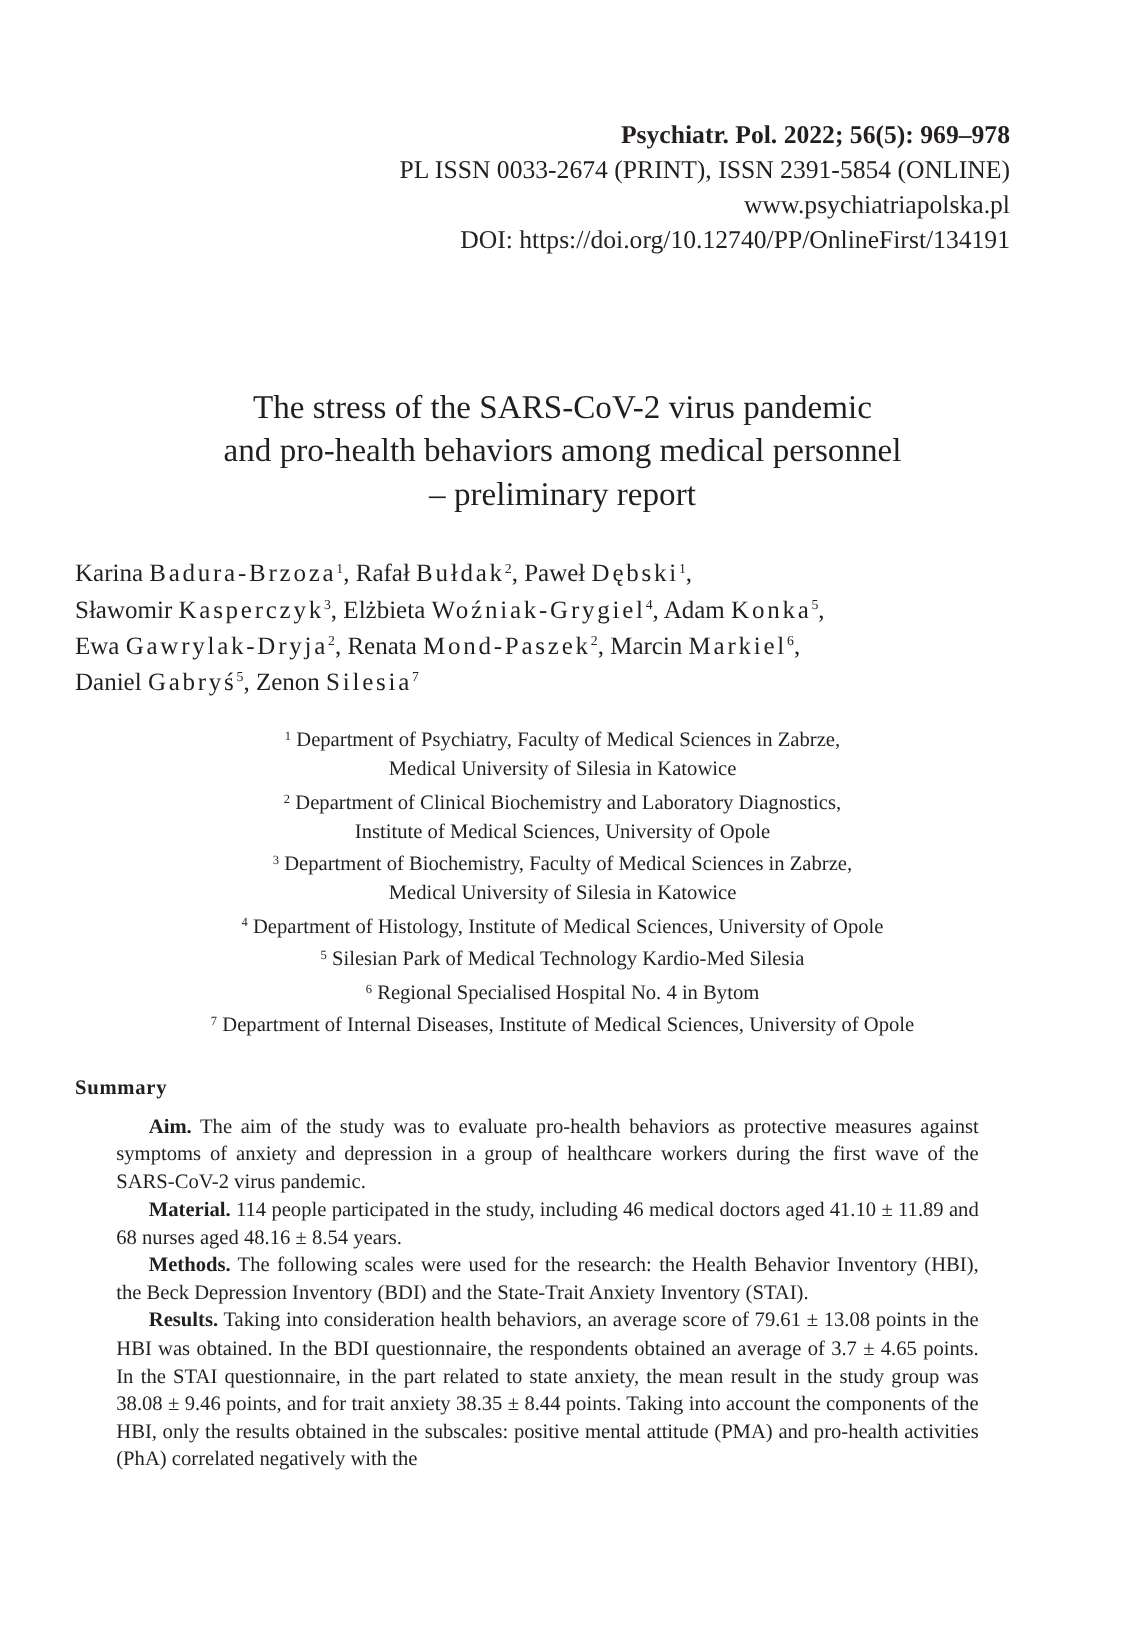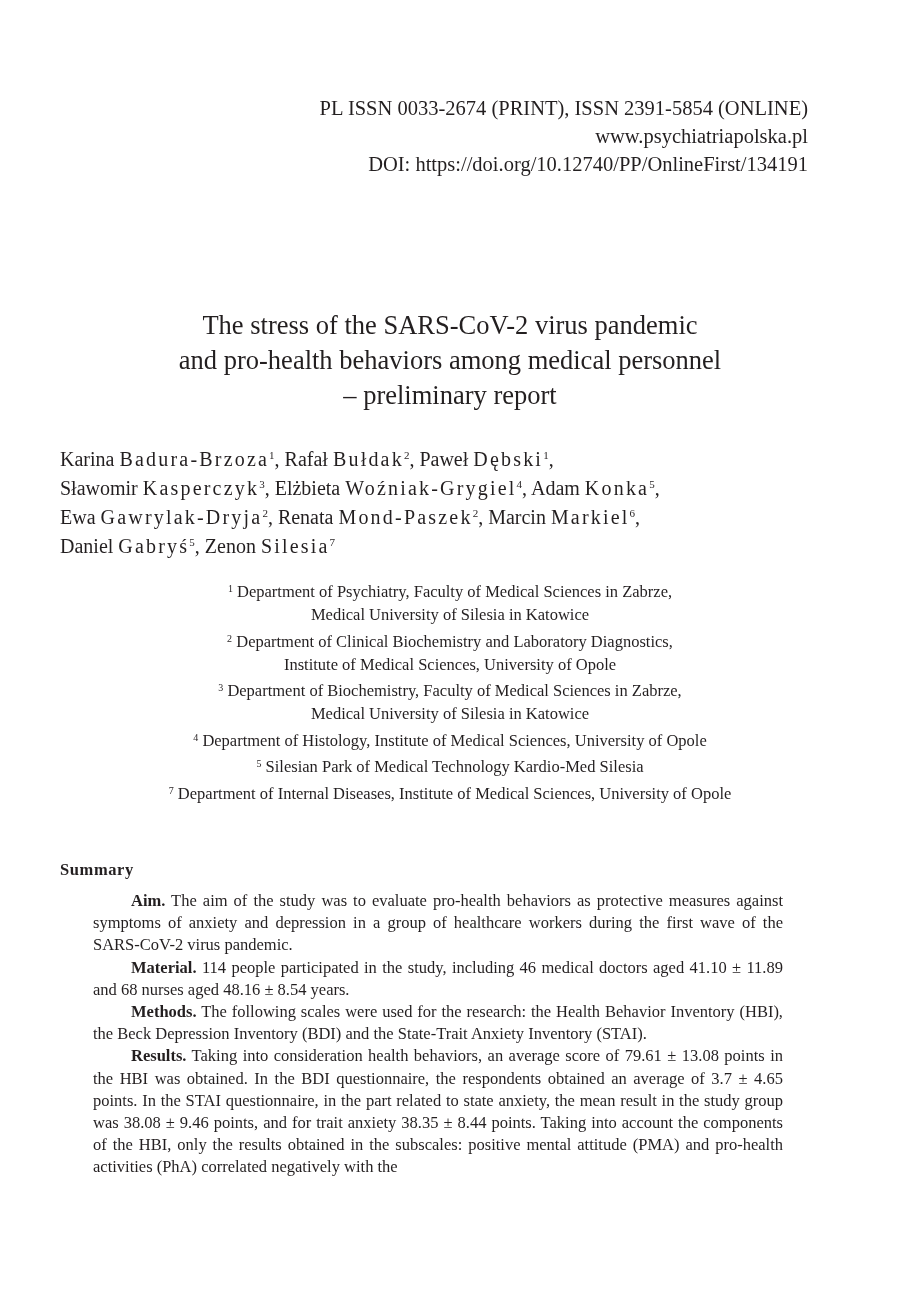--- a/index.html
+++ b/index.html
@@ -31,26 +31,27 @@
   .affils sup { font-size: 10px; vertical-align: 5px; line-height: 0; }
   .summary-heading {
     position: absolute; left: 60px; width: 780px; top: 860px;
     text-align: left; font-weight: bold; font-size: 16.5px; letter-spacing: 0.6px;
   }
   .summary {
     position: absolute; left: 93px; width: 690px; top: 890px;
     font-size: 16.5px; line-height: 22.2px; text-align: justify;
   }
   .summary p { margin: 0; text-indent: 26px; }
-  .summary b { font-weight: bold; margin-left: 12px; }
+  .summary b { font-weight: bold; }
 </style>
 </head>
 <body>
 
 <div class="header">
+  <div class="journal">Psychiatr. Pol. 2022; 56(5): 969–978</div>
   <div>PL ISSN 0033-2674 (PRINT), ISSN 2391-5854 (ONLINE)</div>
   <div>www.psychiatriapolska.pl</div>
   <div>DOI: https://doi.org/10.12740/PP/OnlineFirst/134191</div>
 </div>
 
 <div class="title">
   <div>The stress of the SARS-CoV-2 virus pandemic</div>
   <div>and pro-health behaviors among medical personnel</div>
   <div>– preliminary report</div>
 </div>
@@ -90,20 +91,23 @@
     <div><sup>3</sup> <span>Department of Biochemistry, Faculty of Medical Sciences in Zabrze,</span></div>
     <div>Medical University of Silesia in Katowice</div>
   </div>
   <div class="aff">
     <div><sup>4</sup> <span>Department of Histology, Institute of Medical Sciences, University of Opole</span></div>
   </div>
   <div class="aff">
     <div><sup>5</sup> <span>Silesian Park of Medical Technology Kardio-Med Silesia</span></div>
   </div>
   <div class="aff">
+    <div><sup>6</sup> <span>Regional Specialised Hospital No. 4 in Bytom</span></div>
+  </div>
+  <div class="aff">
     <div><sup>7</sup> <span>Department of Internal Diseases, Institute of Medical Sciences, University of Opole</span></div>
   </div>
 </div>
 
 <div class="summary-heading">Summary</div>
 
 <div class="summary">
   <p><b>Aim.</b><span> The aim of the study was to evaluate pro-health behaviors as protective measures against symptoms of anxiety and depression in a group of healthcare workers during the first wave of the SARS-CoV-2 virus pandemic.</span></p>
   <p><b>Material.</b><span> 114 people participated in the study, including 46 medical doctors aged 41.10 ± 11.89 and 68 nurses aged 48.16 ± 8.54 years.</span></p>
   <p><b>Methods.</b><span> The following scales were used for the research: the Health Behavior Inventory (HBI), the Beck Depression Inventory (BDI) and the State-Trait Anxiety Inventory (STAI).</span></p>

